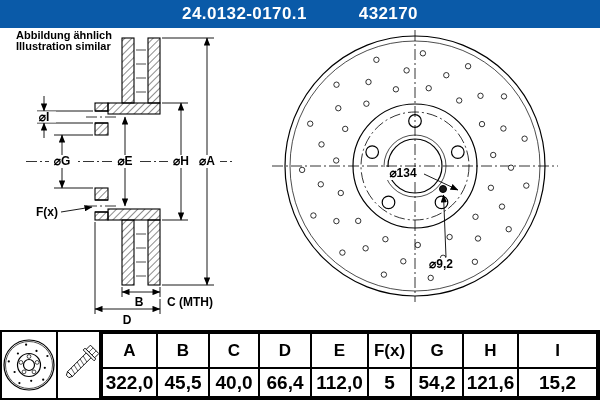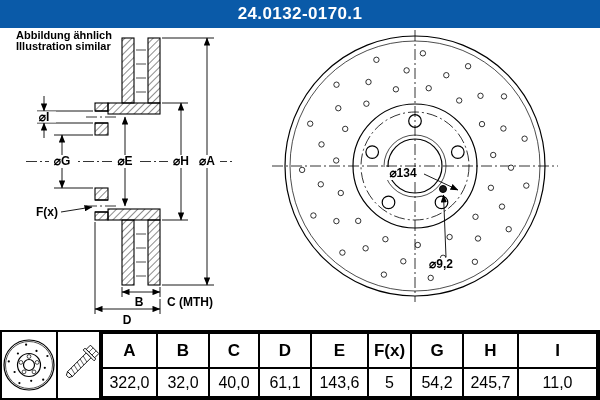--- a/index.html
+++ b/index.html
@@ -12,38 +12,39 @@
   #drawing{position:absolute;top:28px;left:0;}
   #bottom{position:absolute;left:0;top:330px;width:600px;height:70px;display:flex;
           border:2px solid #000;box-sizing:border-box;}
   .icon-cell{border-right:2px solid #000;display:flex;align-items:center;justify-content:center;
              box-sizing:border-box;background:#fff;}
   #disc-cell{width:56px;}
   #bolt-cell{width:43px;}
   #dims{border-collapse:collapse;flex:1;table-layout:fixed;width:100%;height:100%;}
   #dims th,#dims td{border:2px solid #000;text-align:center;vertical-align:middle;padding:0;}
   #dims th{font-size:17px;font-weight:bold;height:33px;}
-  #dims td{font-size:16px;font-weight:normal;}
+  #dims td{font-size:19px;font-weight:bold;}
   
   .h{fill:url(#hatch);stroke:#000;stroke-width:1.1;}
   .ln{stroke:#000;stroke-width:1.2;fill:none;}
   .thin{stroke:#000;stroke-width:.7;fill:none;}
   .cl{stroke:#000;stroke-width:.8;fill:none;stroke-dasharray:11 3 2 3;}
   .dim{stroke:#000;stroke-width:.9;fill:none;}
   .lbl{font-family:"Liberation Sans",sans-serif;font-size:12px;font-weight:bold;fill:#000;}
   .bg{fill:#fff;}
   .drill{fill:#fff;stroke:#000;stroke-width:.8;}
 </style>
 </head>
 <body>
 
 <div id="page">
 
   <div id="topbar">
     <span>24.0132-0170.1</span>
+    <span>432170</span>
   </div>
 
   <div id="note">
     <div>Abbildung ähnlich</div>
     <div>Illustration similar</div>
   </div>
 
   <svg id="drawing" width="600" height="302" viewBox="0 0 600 302">
     <defs>
       <pattern id="hatch" patternUnits="userSpaceOnUse" width="5" height="5" patternTransform="rotate(45)">
@@ -297,25 +298,25 @@
         <th>C</th>
         <th>D</th>
         <th>E</th>
         <th>F(x)</th>
         <th>G</th>
         <th>H</th>
         <th>I</th>
       </tr>
       <tr>
         <td>322,0</td>
-        <td>32,0</td>
+        <td>45,5</td>
         <td>40,0</td>
-        <td>61,1</td>
-        <td>143,6</td>
+        <td>66,4</td>
+        <td>112,0</td>
         <td>5</td>
         <td>54,2</td>
-        <td>245,7</td>
-        <td>11,0</td>
+        <td>121,6</td>
+        <td>15,2</td>
       </tr>
     </tbody>
       </table>
   </div>
 </div>
 
 </body></html>

